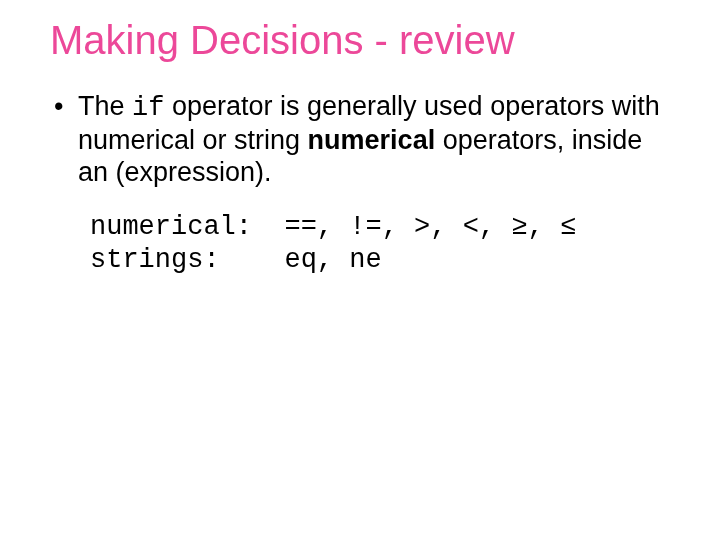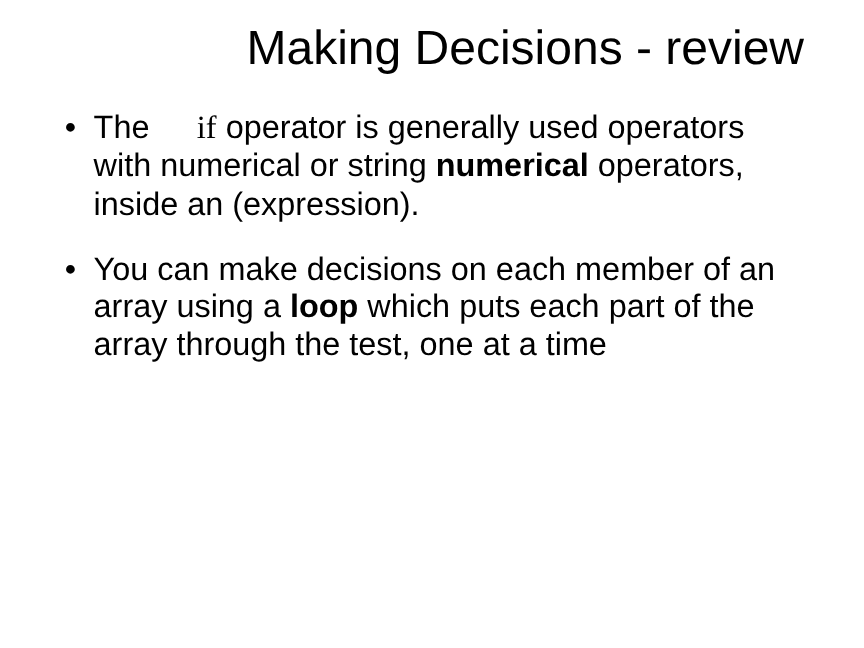--- a/index.html
+++ b/index.html
@@ -11,23 +11,23 @@
     font-family: Arial, Helvetica, sans-serif;
     color: #000;
   }
   .slide {
     box-sizing: border-box;
     width: 720px;
     height: 540px;
     padding: 18px 50px 30px 50px;
   }
   .title {
-    text-align: right;
+    text-align: left;
     font-size: 40px;
-    color: #000000;
+    color: #ec4899;
     margin: 0 0 28px 0;
     font-weight: normal;
   }
   ul.bullets {
     list-style: none;
     padding: 0;
     margin: 0;
   }
   ul.bullets > li {
     position: relative;
@@ -37,22 +37,21 @@
     margin-bottom: 22px;
   }
   ul.bullets > li::before {
     content: "•";
     position: absolute;
     left: 4px;
     top: 0;
     font-size: 27px;
   }
   .mono {
-    font-family: Liberation Serif, serif;
-    margin-left: 32px;
+    font-family: Liberation Mono, monospace;
   }
   .codeblock {
     font-family: "Courier New", Courier, monospace;
     font-size: 27px;
     white-space: pre;
     margin: 10px 0 28px 40px;
     line-height: 1.25;
   }
 </style>
 </head>
@@ -60,19 +59,16 @@
 
 <div class="slide">
   <h1 class="title">Making Decisions - review</h1>
 
   <ul class="bullets">
     <li>
       <span>The </span><span class="mono">if</span><span> operator is generally used operators with numerical or string </span><b>numerical</b><span> operators, inside an (expression).</span>
     </li>
   </ul>
 
+  <div class="codeblock"><span>numerical:  ==, !=, &gt;, &lt;, ≥, ≤</span>
+<span>strings:    eq, ne</span></div>
 
-  <ul class="bullets">
-    <li>
-      <span>You can make decisions on each member of an array using a </span><b>loop</b><span> which puts each part of the array through the test, one at a time</span>
-    </li>
-  </ul>
 </div>
 
 </body></html>

